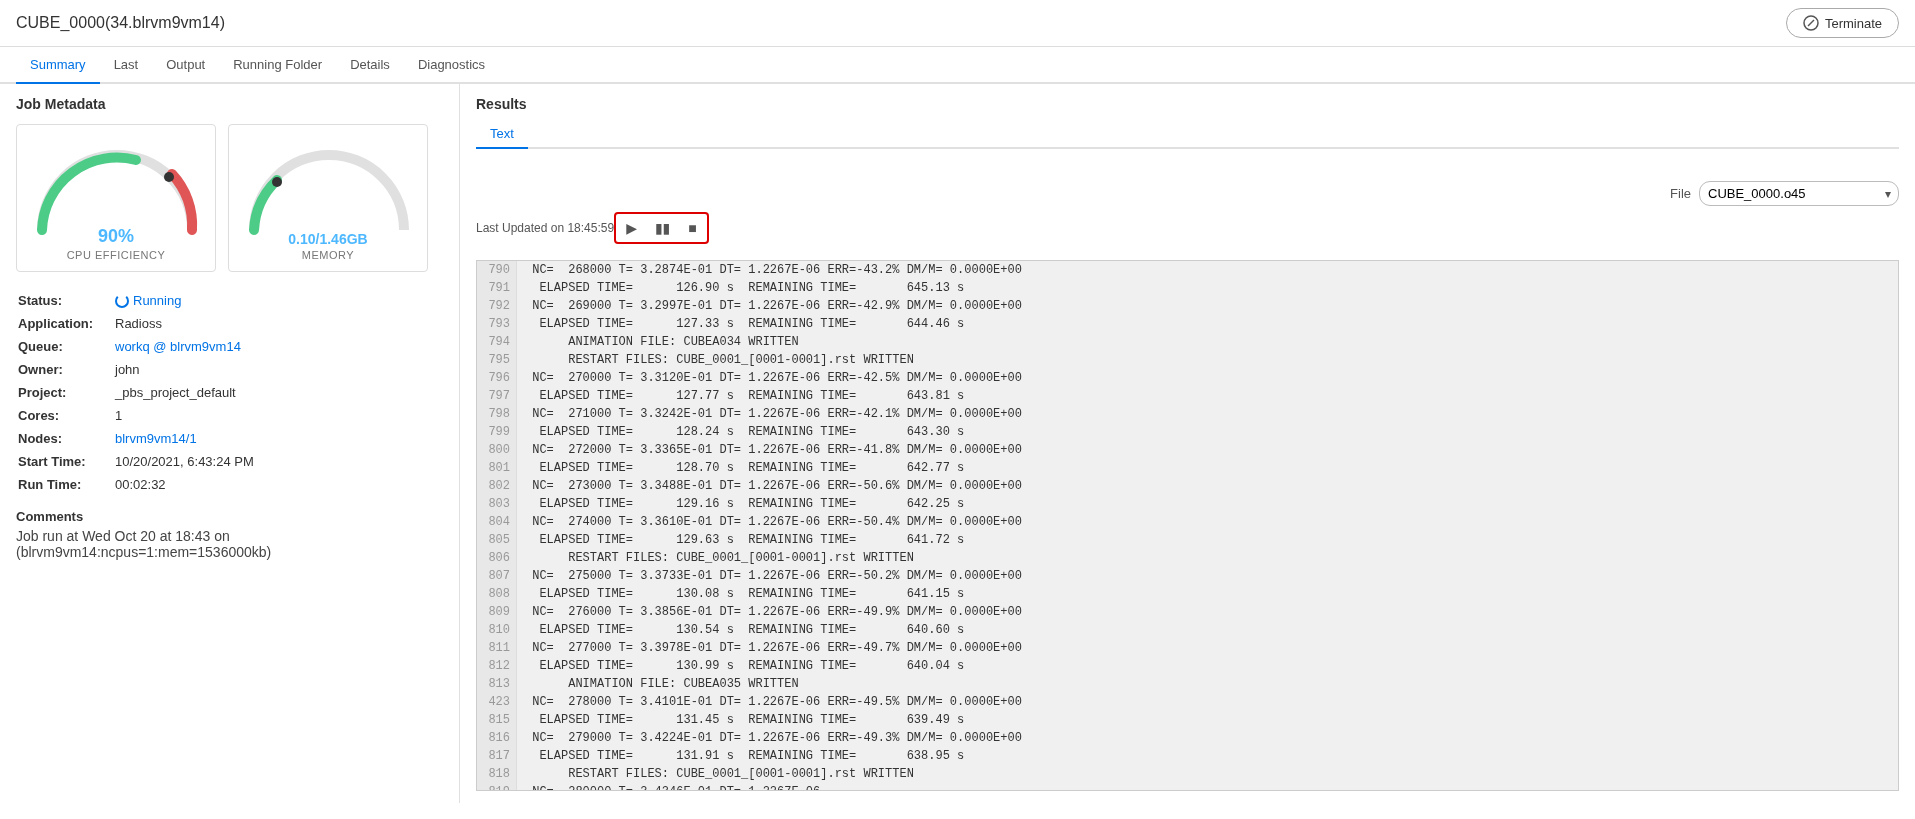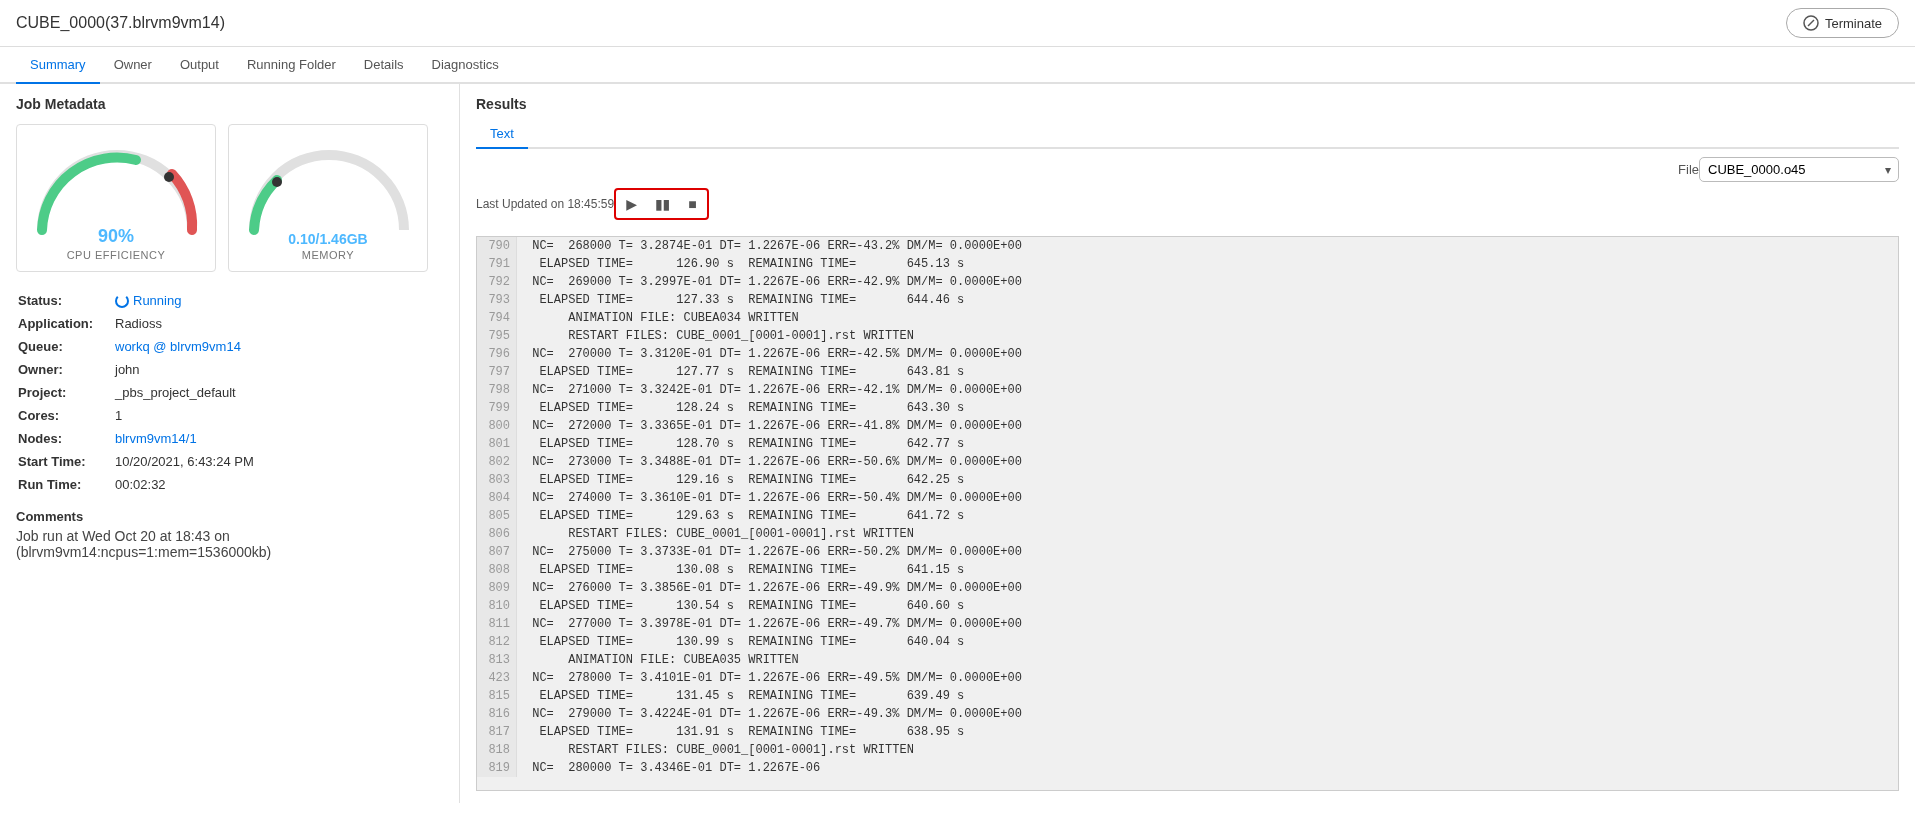--- a/index.html
+++ b/index.html
@@ -159,30 +159,31 @@
     }
     .results-tab.active {
       color: #0073e6;
       border-bottom: 2px solid #0073e6;
     }
 
     .file-selector-row {
       display: flex;
       align-items: center;
       justify-content: flex-end;
-      gap: 0;
+      gap: 8px;
       margin-bottom: 6px;
+      margin-top: 24px;
     }
     .file-label {
       font-size: 13px;
       color: #555;
     }
     .file-select {
       border: 1px solid #bbb;
-      border-radius: 5px;
+      border-radius: 11px;
       padding: 4px 28px 4px 8px;
       font-size: 13px;
       background: #fff;
       appearance: none;
       width: 200px;
       cursor: pointer;
     }
     .file-select-wrapper {
       position: relative;
     }
@@ -276,33 +277,33 @@
       border-top: 2px solid transparent;
       border-radius: 50%;
       animation: spin 1s linear infinite;
     }
     @keyframes spin { to { transform: rotate(360deg); } }
   </style>
 </head>
 <body>
 
 <div class="top-bar">
-  <span class="app-title">CUBE_0000(37.blrvm9vm14)</span>
+  <span class="app-title">CUBE_0000(34.blrvm9vm14)</span>
   <button class="terminate-btn">
     <svg width="16" height="16" viewBox="0 0 16 16">
       <circle cx="8" cy="8" r="7" fill="none" stroke="#555" stroke-width="1.5"></circle>
       <line x1="11" y1="5" x2="5" y2="11" stroke="#555" stroke-width="1.5"></line>
     </svg>
     <span>Terminate</span>
   </button>
 </div>
 
 <div class="nav-tabs">
   <div class="nav-tab active">Summary</div>
-  <div class="nav-tab">Owner</div>
+  <div class="nav-tab">Last</div>
   <div class="nav-tab">Output</div>
   <div class="nav-tab">Running Folder</div>
   <div class="nav-tab">Details</div>
   <div class="nav-tab">Diagnostics</div>
 </div>
 
 <div class="main-content">
 
   <div class="left-panel">
     <div class="section-title">Job Metadata</div>

